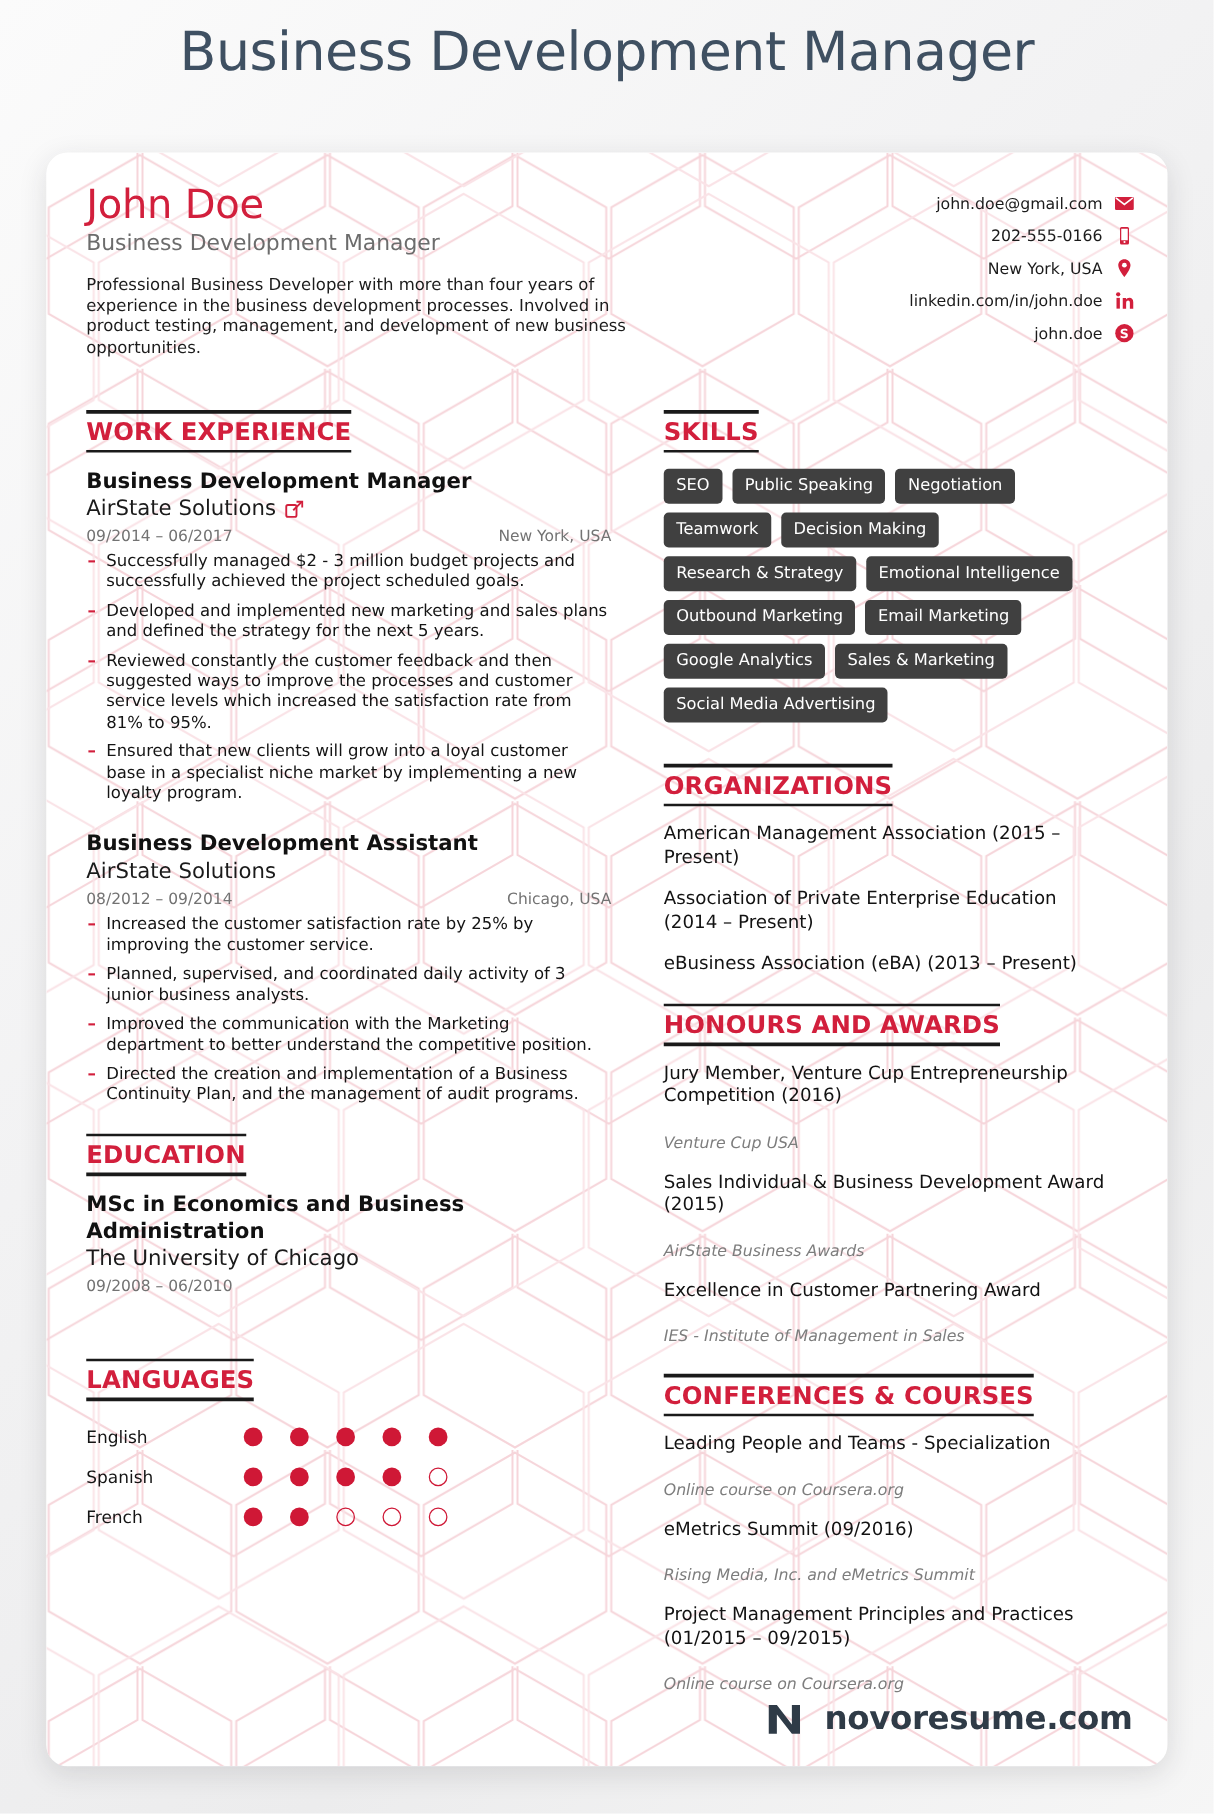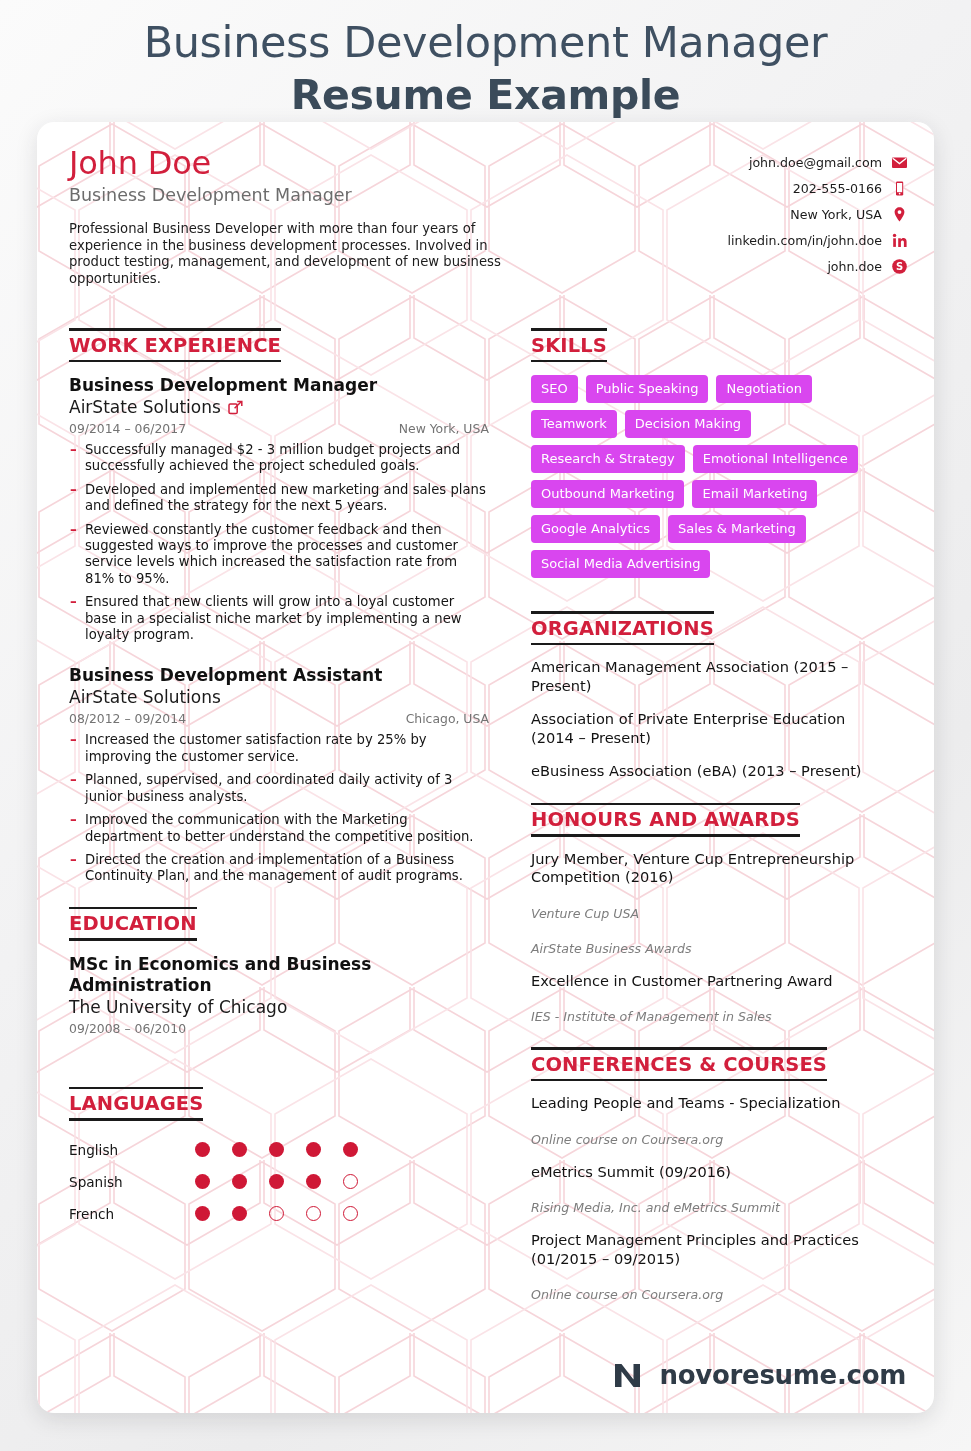--- a/index.html
+++ b/index.html
@@ -100,21 +100,21 @@
   }
   ul.bullets li:before {
     content: "–"; position: absolute; left: 1px; top: -1px;
     color: #d21f3c; font-size: 13.5px; font-weight: 600;
   }
   .extlink { width: 15px; height: 15px; display: inline-flex; }
 
   
   .tags { display: flex; flex-wrap: wrap; gap: 7px 8px; width: 365px; }
   .tag {
-    background: #d946ef; color: #ffffff; border-radius: 4px;
+    background: #404040; color: #ffffff; border-radius: 4px;
     font-size: 13px; line-height: 15px; padding: 6px 10px 7px 10px;
     white-space: nowrap;
   }
 
   
   .litem { margin-bottom: 15px; }
   .litem-main { font-size: 14.6px; color: #121212; line-height: 18.5px; }
   .litem-sub  { font-size: 12.6px; font-style: italic; color: #7d7d7d; line-height: 16px; margin-top: 19px; }
 
   
@@ -135,21 +135,20 @@
     font-size: 26px; font-weight: 700; color: #2f3b47; letter-spacing: -0.3px;
   }
 </style>
 </head>
 <body>
 
 <div id="page">
 
   <div class="banner">
     <div class="line1">Business Development Manager</div>
-    <div class="line2">Resume Example</div>
   </div>
 
   <div class="card">
 
     <svg class="hexbg" viewBox="0 0 897 1291" preserveAspectRatio="xMidYMid slice">
       <defs>
         <pattern id="hexp" width="150" height="173" patternUnits="userSpaceOnUse">
           <g fill="none" stroke="#f6d5da" stroke-width="1.6">
             <polygon points="75,2 148,44 148,129 75,171 2,129 2,44"></polygon>
             <polygon points="0,-84 73,-42 73,43 0,85 -73,43 -73,-42"></polygon>
@@ -384,20 +383,21 @@
           <div class="sec-head">
             <div class="sec-rule-top"></div>
             <div class="sec-title">HONOURS AND AWARDS</div>
             <div class="sec-rule-bot"></div>
           </div>
           <div class="litem" style="width:355px;">
             <div class="litem-main">Jury Member, Venture Cup Entrepreneurship Competition (2016)</div>
             <div class="litem-sub">Venture Cup USA</div>
           </div>
           <div class="litem" style="width:365px;">
+            <div class="litem-main">Sales Individual &amp; Business Development Award (2015)</div>
             <div class="litem-sub">AirState Business Awards</div>
           </div>
           <div class="litem" style="width:365px;">
             <div class="litem-main">Excellence in Customer Partnering Award</div>
             <div class="litem-sub">IES - Institute of Management in Sales</div>
           </div>
         </div>
 
         <div class="sec" style="margin-top:22px;">
           <div class="sec-head">

